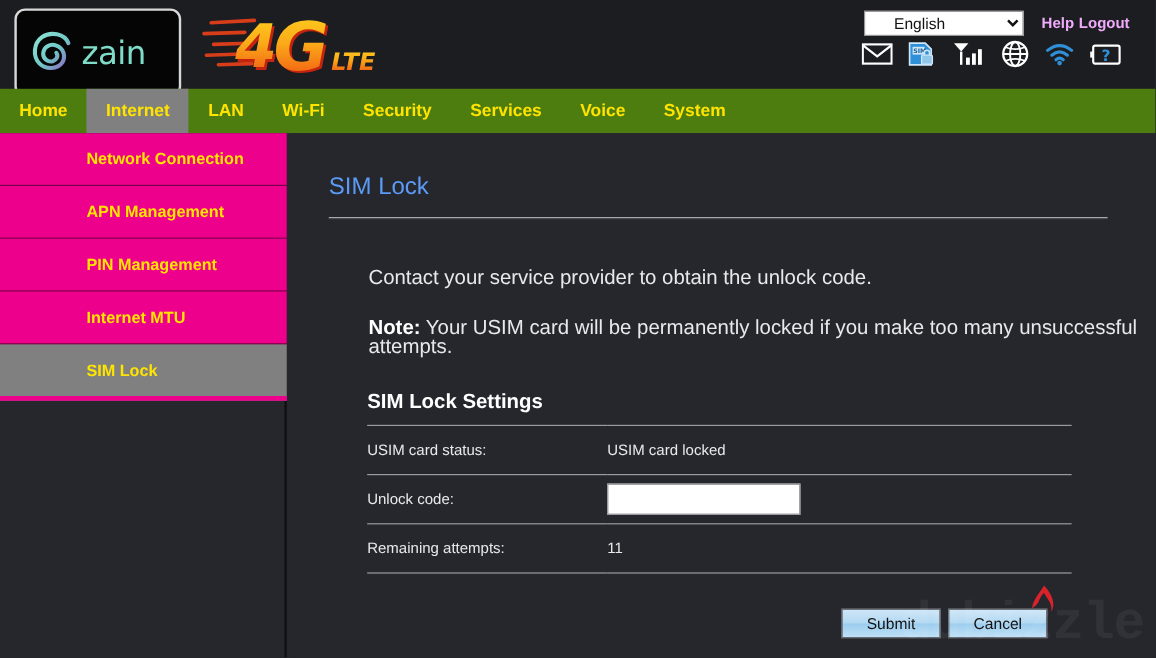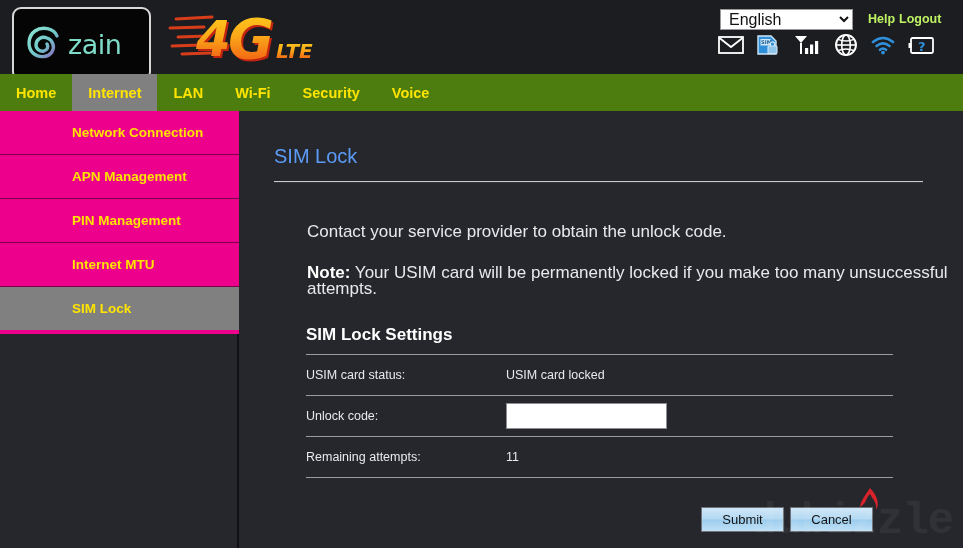--- a/index.html
+++ b/index.html
@@ -39,27 +39,27 @@
   }
   .lte-logo {
     position: absolute; left: 168px; top: 6px;
     width: 180px; height: 62px;
   }
   .lang-select {
     position: absolute; left: 720px; top: 9px;
     width: 133px; height: 21px;
     background: #fff; color: #111;
     border: 1px solid #999;
-    font-size: 16px;
+    font-size: 13px;
     font-family: "Liberation Sans", sans-serif;
-    padding-left: 4px;
+    padding-left: 20px;
   }
   .toplink {
     position: absolute; top: 12px;
-    color: #bef264; font-size: 12.5px; font-weight: bold;
+    color: #f0abfc; font-size: 12.5px; font-weight: bold;
     text-decoration: none; cursor: pointer;
   }
   #help-link { left: 868px; }
   #logout-link { left: 899px; }
   .icon-row {
     position: absolute; left: 718px; top: 33px;
     display: flex; gap: 12px; align-items: center;
   }
   .icon-row > span { display: block; line-height: 0; cursor: pointer; }
 
@@ -283,21 +283,23 @@
 
     </div>
   </div>
 
   <div class="navbar">
     <div class="nav-item">Home</div>
     <div class="nav-item active">Internet</div>
     <div class="nav-item">LAN</div>
     <div class="nav-item">Wi-Fi</div>
     <div class="nav-item">Security</div>
+    <div class="nav-item">Services</div>
     <div class="nav-item">Voice</div>
+    <div class="nav-item">System</div>
   </div>
 
   <div class="sidebar">
     <div class="side-item">Network Connection</div>
     <div class="side-item">APN Management</div>
     <div class="side-item">PIN Management</div>
     <div class="side-item">Internet MTU</div>
     <div class="side-item active">SIM Lock</div>
   </div>
 

